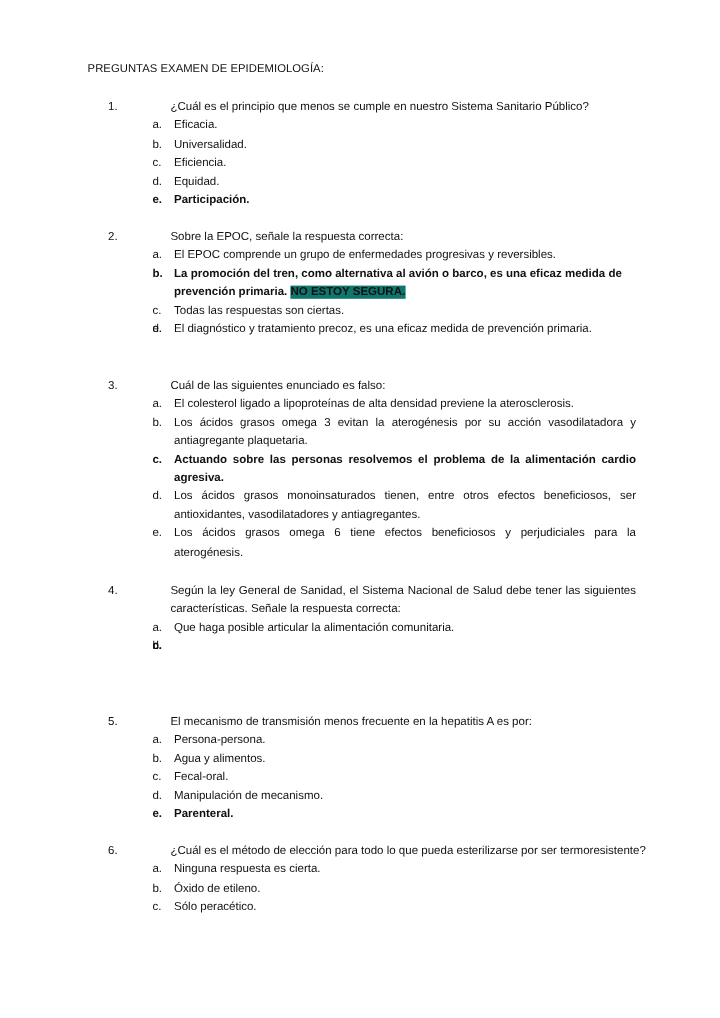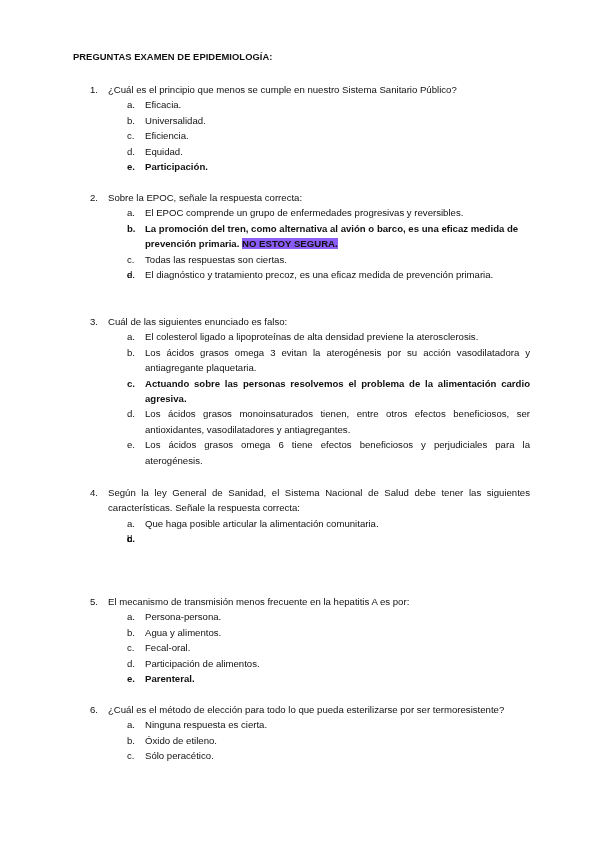--- a/index.html
+++ b/index.html
@@ -1,31 +1,31 @@
 <!DOCTYPE html>
 <html><head>
 <meta charset="utf-8">
 <style>
   html, body { margin: 0; padding: 0; }
   body {
     width: 600px; height: 848px; background: #ffffff; position: relative; overflow: hidden;
     font-family: "Liberation Sans", "DejaVu Sans", sans-serif; color: #111; font-size: 9.6px;
   }
   .page { position: absolute; left: 0; top: 0; width: 600px; height: 848px; }
-  .title { position: absolute; left: 73px; top: 51px; font-size: 9.4px; letter-spacing: 0.05px; font-weight: bold; }
+  .title { position: absolute; left: 73px; top: 51px; font-size: 9.4px; letter-spacing: 0.05px; }
   .q { position: absolute; left: 90px; width: 440px; }
   .qline { position: relative; line-height: 15.4px; padding-left: 18px; }
   .qnum { position: absolute; left: 0; top: 0; }
-  .qtext { display: block; }
+  .qtext { display: block; margin-left: 34px; }
   .justify { text-align: justify; }
   .opts { margin: 0; padding: 0; list-style: none; }
   .opt { position: relative; line-height: 15.4px; padding-left: 55px; }
   .opt .letter { position: absolute; left: 37px; top: 0; }
   .opt.bold { font-weight: bold; }
-  .hl { background: #8b5cf6; margin-top: 44px; }
+  .hl { background: #0f766e; margin-top: 44px; }
 </style>
 </head>
 <body>
 
 <div class="page">
   <div class="title">PREGUNTAS EXAMEN DE EPIDEMIOLOGÍA:</div>
 
   <div class="q" style="top:82px">
     <div class="qline">
       <span class="qnum">1.</span>
@@ -83,21 +83,21 @@
 
   <div class="q" style="top:594px">
     <div class="qline">
       <span class="qnum">5.</span>
       <span class="qtext">El mecanismo de transmisión menos frecuente en la hepatitis A es por:</span>
     </div>
     <ul class="opts">
       <li class="opt"><span class="letter">a.</span><span>Persona-persona.</span></li>
       <li class="opt"><span class="letter">b.</span><span>Agua y alimentos.</span></li>
       <li class="opt"><span class="letter">c.</span><span>Fecal-oral.</span></li>
-      <li class="opt"><span class="letter">d.</span><span>Participación de alimentos.</span></li>
+      <li class="opt"><span class="letter">d.</span><span>Manipulación de mecanismo.</span></li>
       <li class="opt bold"><span class="letter">e.</span><span>Parenteral.</span></li>
     </ul>
   </div>
 
   <div class="q" style="top:702px; width:460px">
     <div class="qline">
       <span class="qnum">6.</span>
       <span class="qtext">¿Cuál es el método de elección para todo lo que pueda esterilizarse por ser termoresistente?</span>
     </div>
     <ul class="opts">

